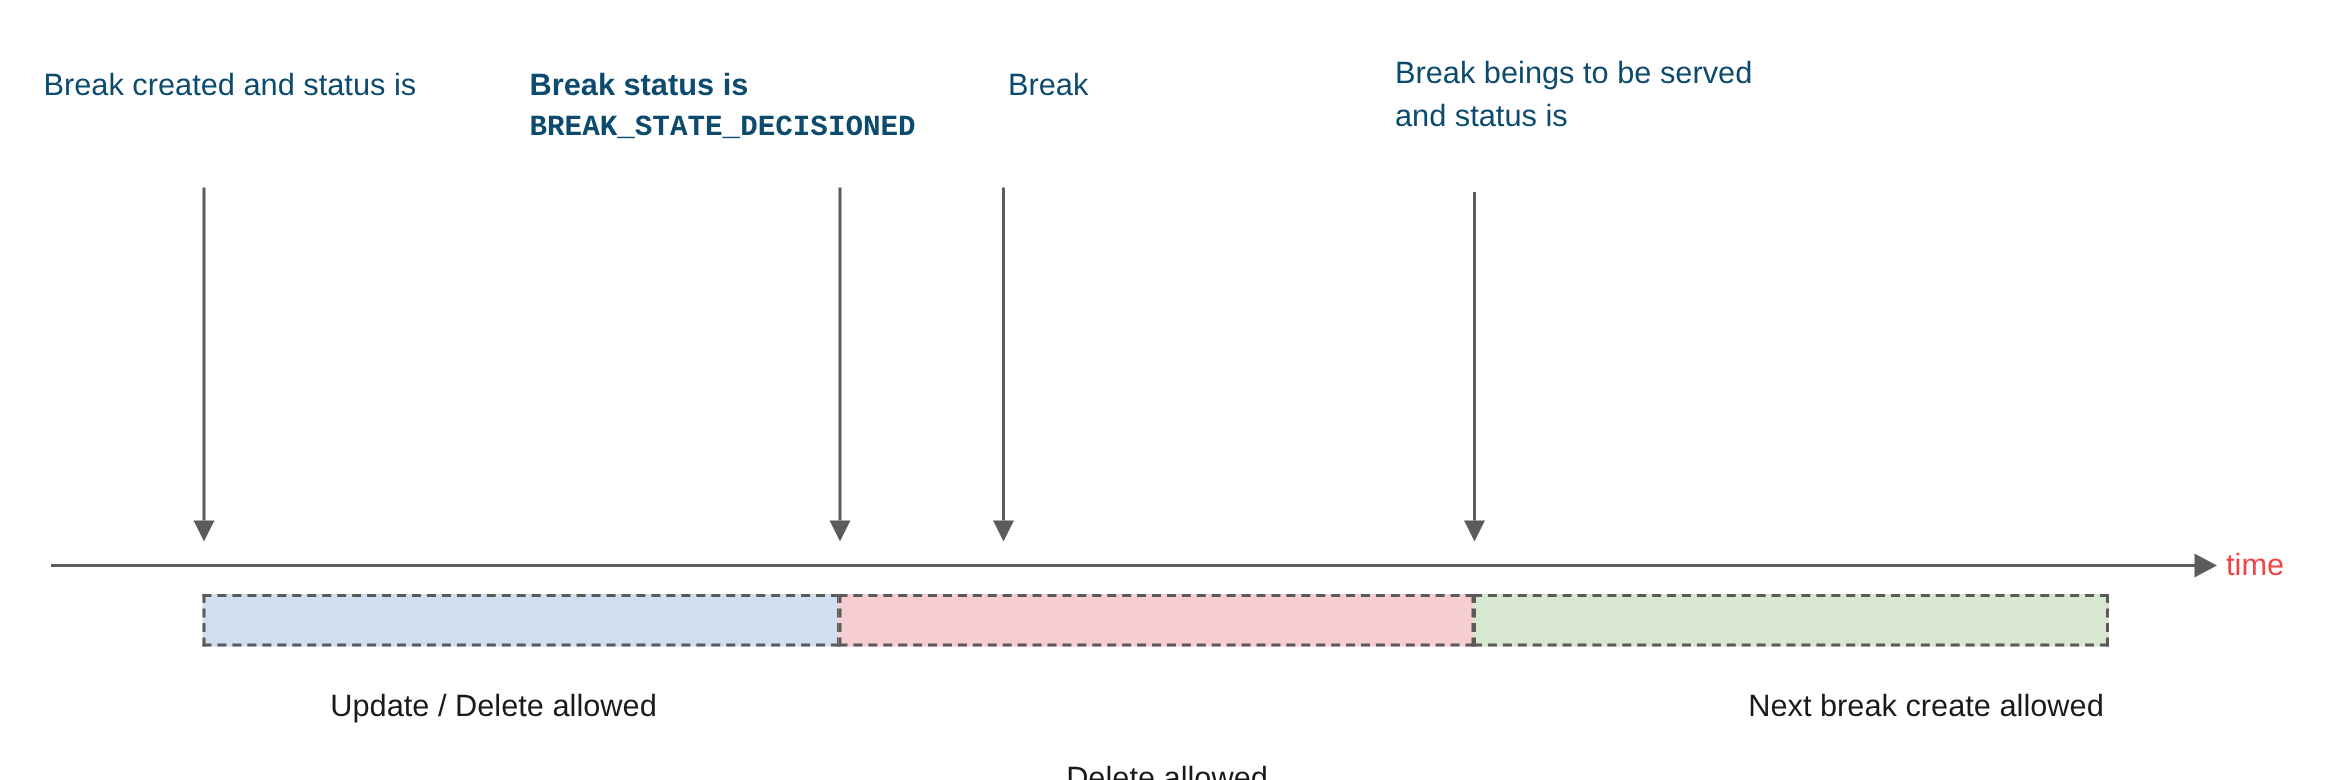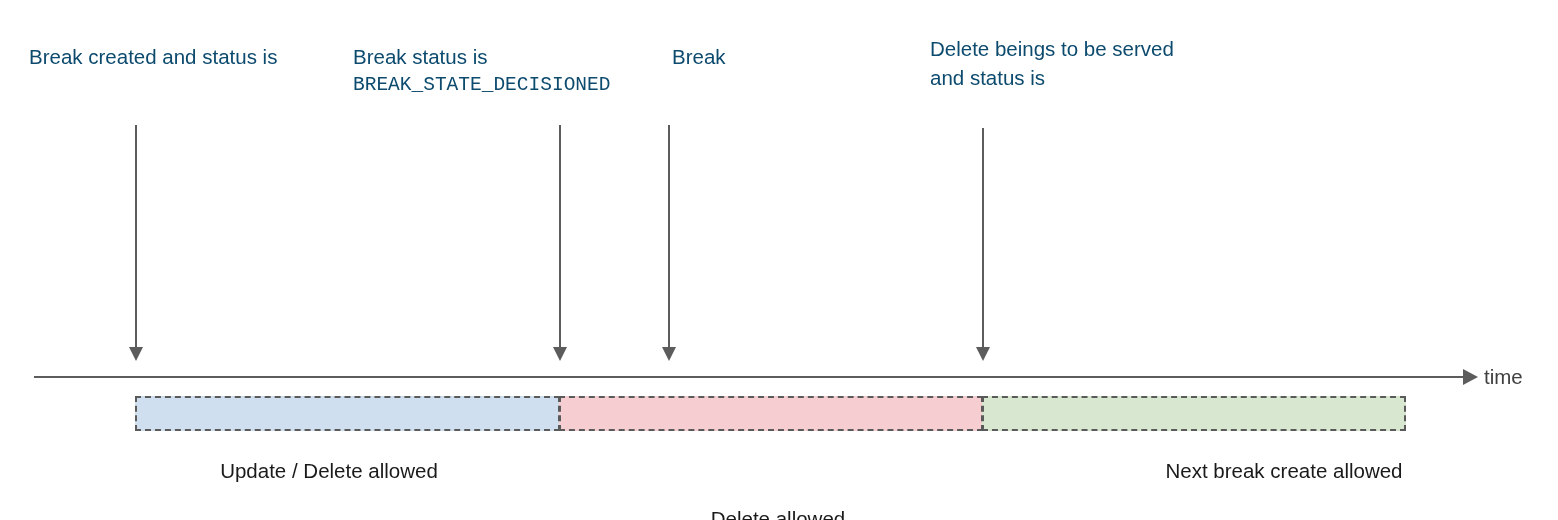--- a/index.html
+++ b/index.html
@@ -29,21 +29,21 @@
     font-size: 20.5px;
     color: #0c4a6e;
   }
   .annot .mono {
     font-family: "Liberation Mono", "DejaVu Sans Mono", monospace;
     font-size: 19.5px;
     letter-spacing: 0px;
   }
 
   #annot-scheduled  { left: 29px;  top: 42px; }
-  #annot-decisioned { left: 353px; top: 42px; }
+  #annot-decisioned { left: 353px; top: 42px; font-weight: bold; }
   #annot-expected   { left: 672px; top: 42px; }
   #annot-completed  { left: 930px; top: 34px; }
 
   
   .vline {
     position: absolute;
     width: 2px;
     background: #5c5c5c;
   }
   .vhead {
@@ -72,21 +72,21 @@
     height: 0;
     border-top: 8px solid transparent;
     border-bottom: 8px solid transparent;
     border-left: 15px solid #5c5c5c;
   }
   #axis-label {
     position: absolute;
     left: 1484px;
     top: 365px;
     font-size: 20.5px;
-    color: #404040;
+    color: #ef4444;
   }
 
   
   .bar {
     position: absolute;
     top: 396px;
     height: 35px;
     box-sizing: border-box;
     border: 2px dashed #5a5a5a;
   }
@@ -117,21 +117,21 @@
   <div class="annot" id="annot-decisioned">
     <span class="ln">Break status is</span>
     <span class="ln mono">BREAK_STATE_DECISIONED</span>
   </div>
 
   <div class="annot" id="annot-expected">
     <span class="ln">Break</span>
   </div>
 
   <div class="annot" id="annot-completed">
-    <span class="ln">Delete beings to be served</span>
+    <span class="ln">Break beings to be served</span>
     <span class="ln">and status is</span>
   </div>
 
   <div class="vline" style="left:135px; top:125px; height:222px;"></div>
   <div class="vhead" style="left:128.5px; top:347px;"></div>
 
   <div class="vline" style="left:559px; top:125px; height:222px;"></div>
   <div class="vhead" style="left:552.5px; top:347px;"></div>
 
   <div class="vline" style="left:668px; top:125px; height:222px;"></div>

